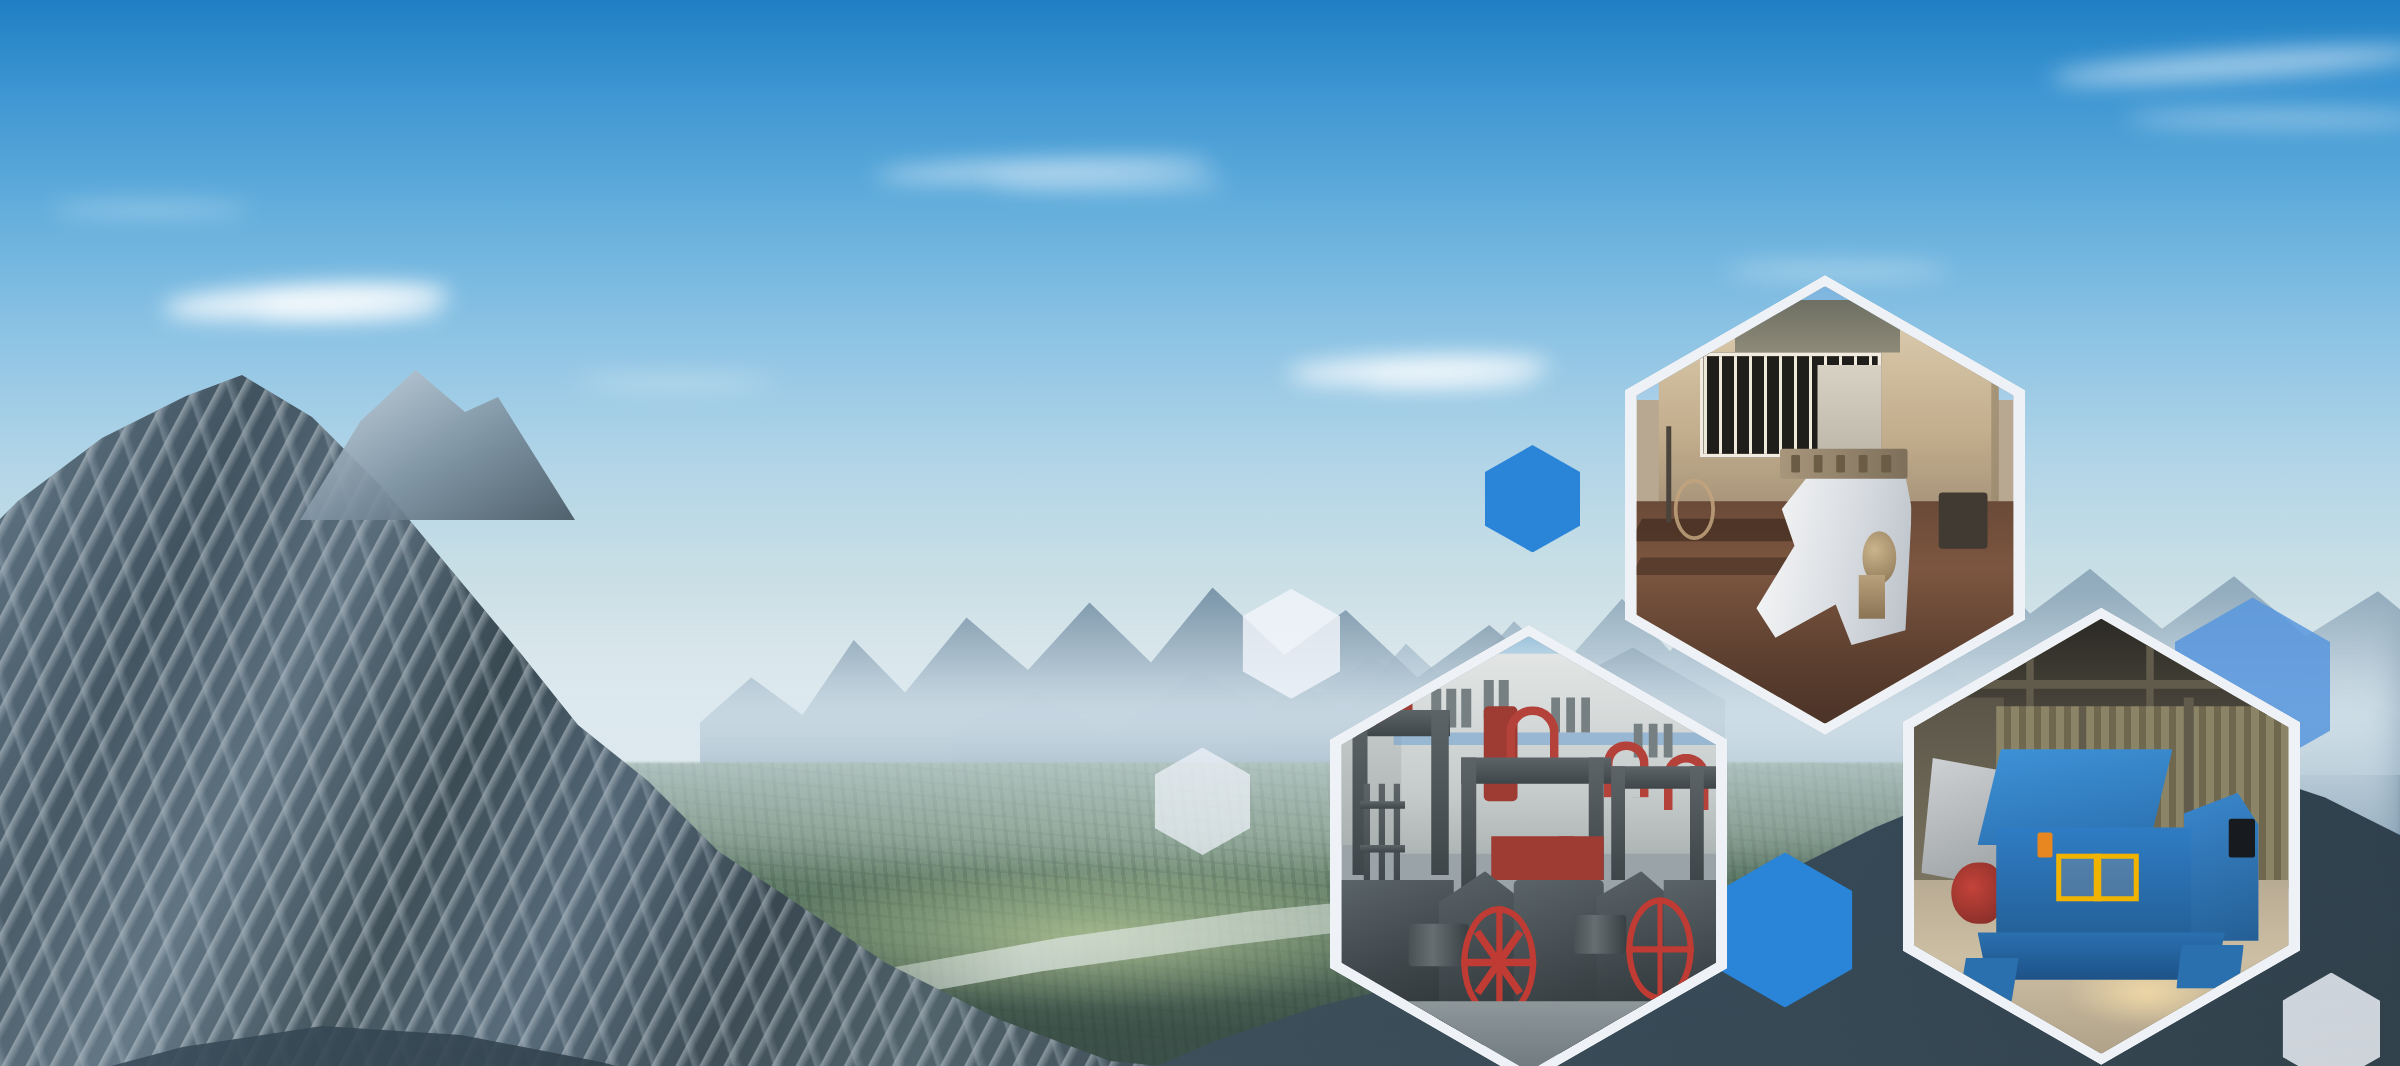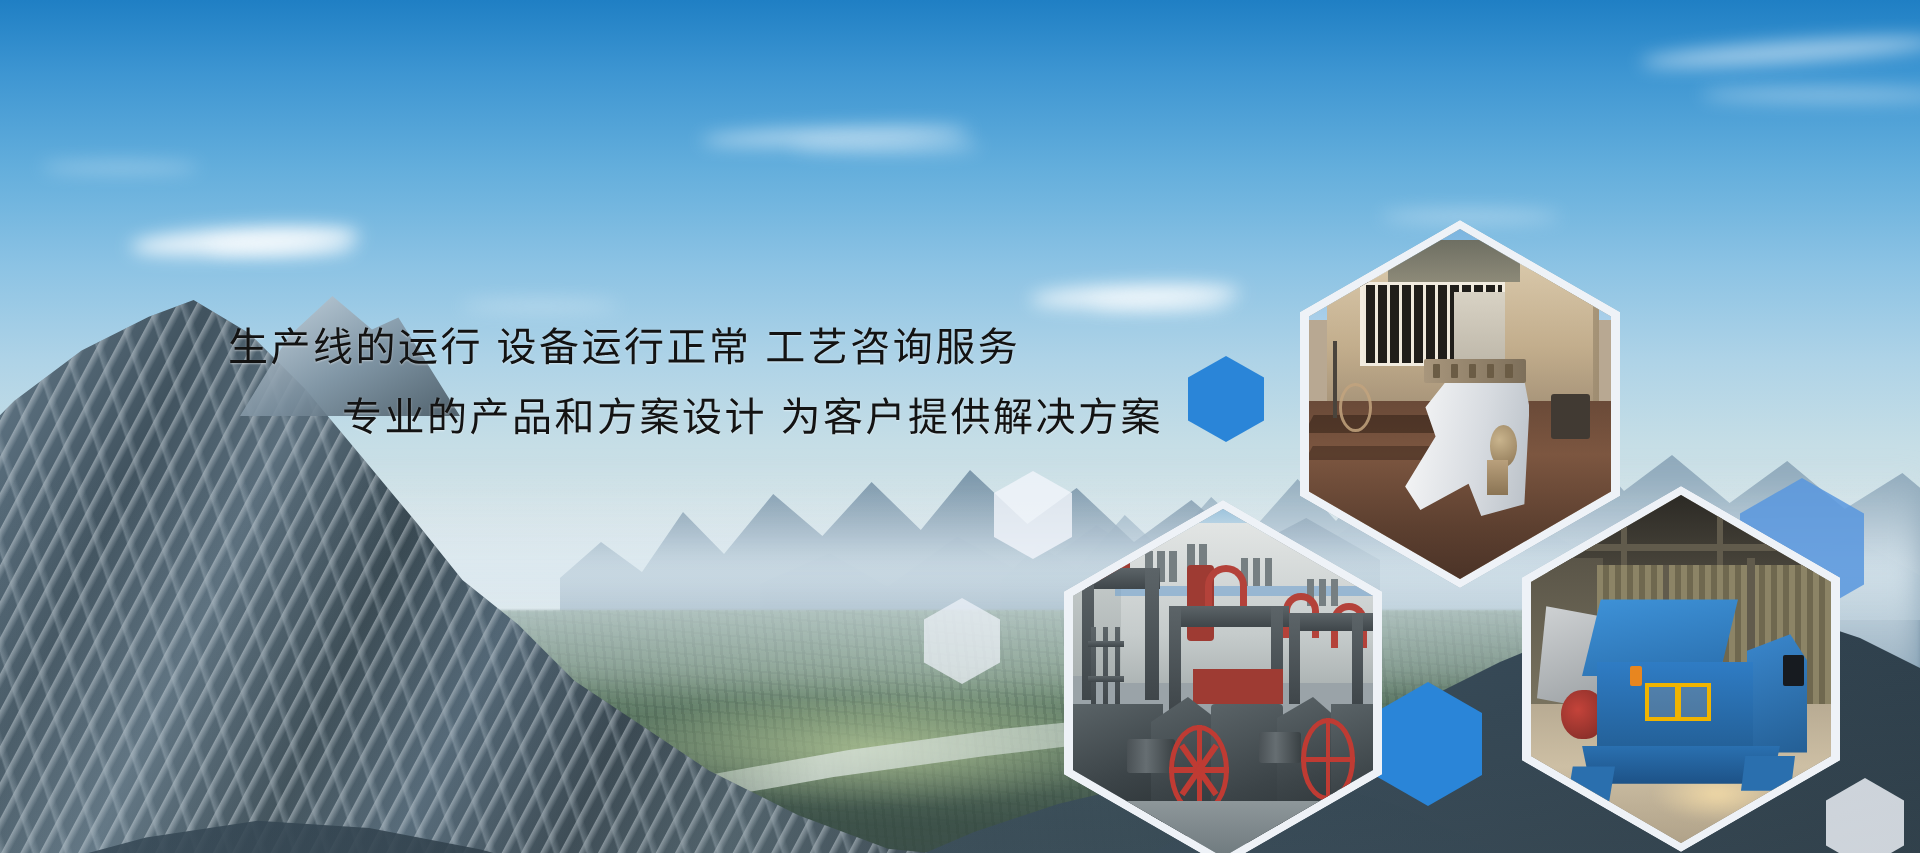--- a/index.html
+++ b/index.html
@@ -380,24 +380,20 @@
     <div class="massif-snow"></div>
     <div class="massif-peak"></div>
 
     <div class="fg-ridge"></div>
     <div class="fg-ridge2"></div>
     <div class="fg-ridge3"></div>
 
     <div class="bg-overlay"></div>
   </div>
 
-  <div class="headline">
-    <div class="line line-1">生产线的运行 设备运行正常 工艺咨询服务</div>
-    <div class="line line-2">专业的产品和方案设计  为客户提供解决方案</div>
-  </div>
 
   <div class="hex-cluster">
 
     <div class="hex hex-white-soft" style="left:994px; top:471px; width:78px; height:88px;"></div>
 
     <div class="hex hex-white-soft2" style="left:924px; top:598px; width:76px; height:86px;"></div>
 
     <div class="hex hex-solid-blue" style="left:1188px; top:356px; width:76px; height:86px;"></div>
 
     <div class="hex hex-soft-blue" style="left:1740px; top:478px; width:124px; height:142px;"></div>

